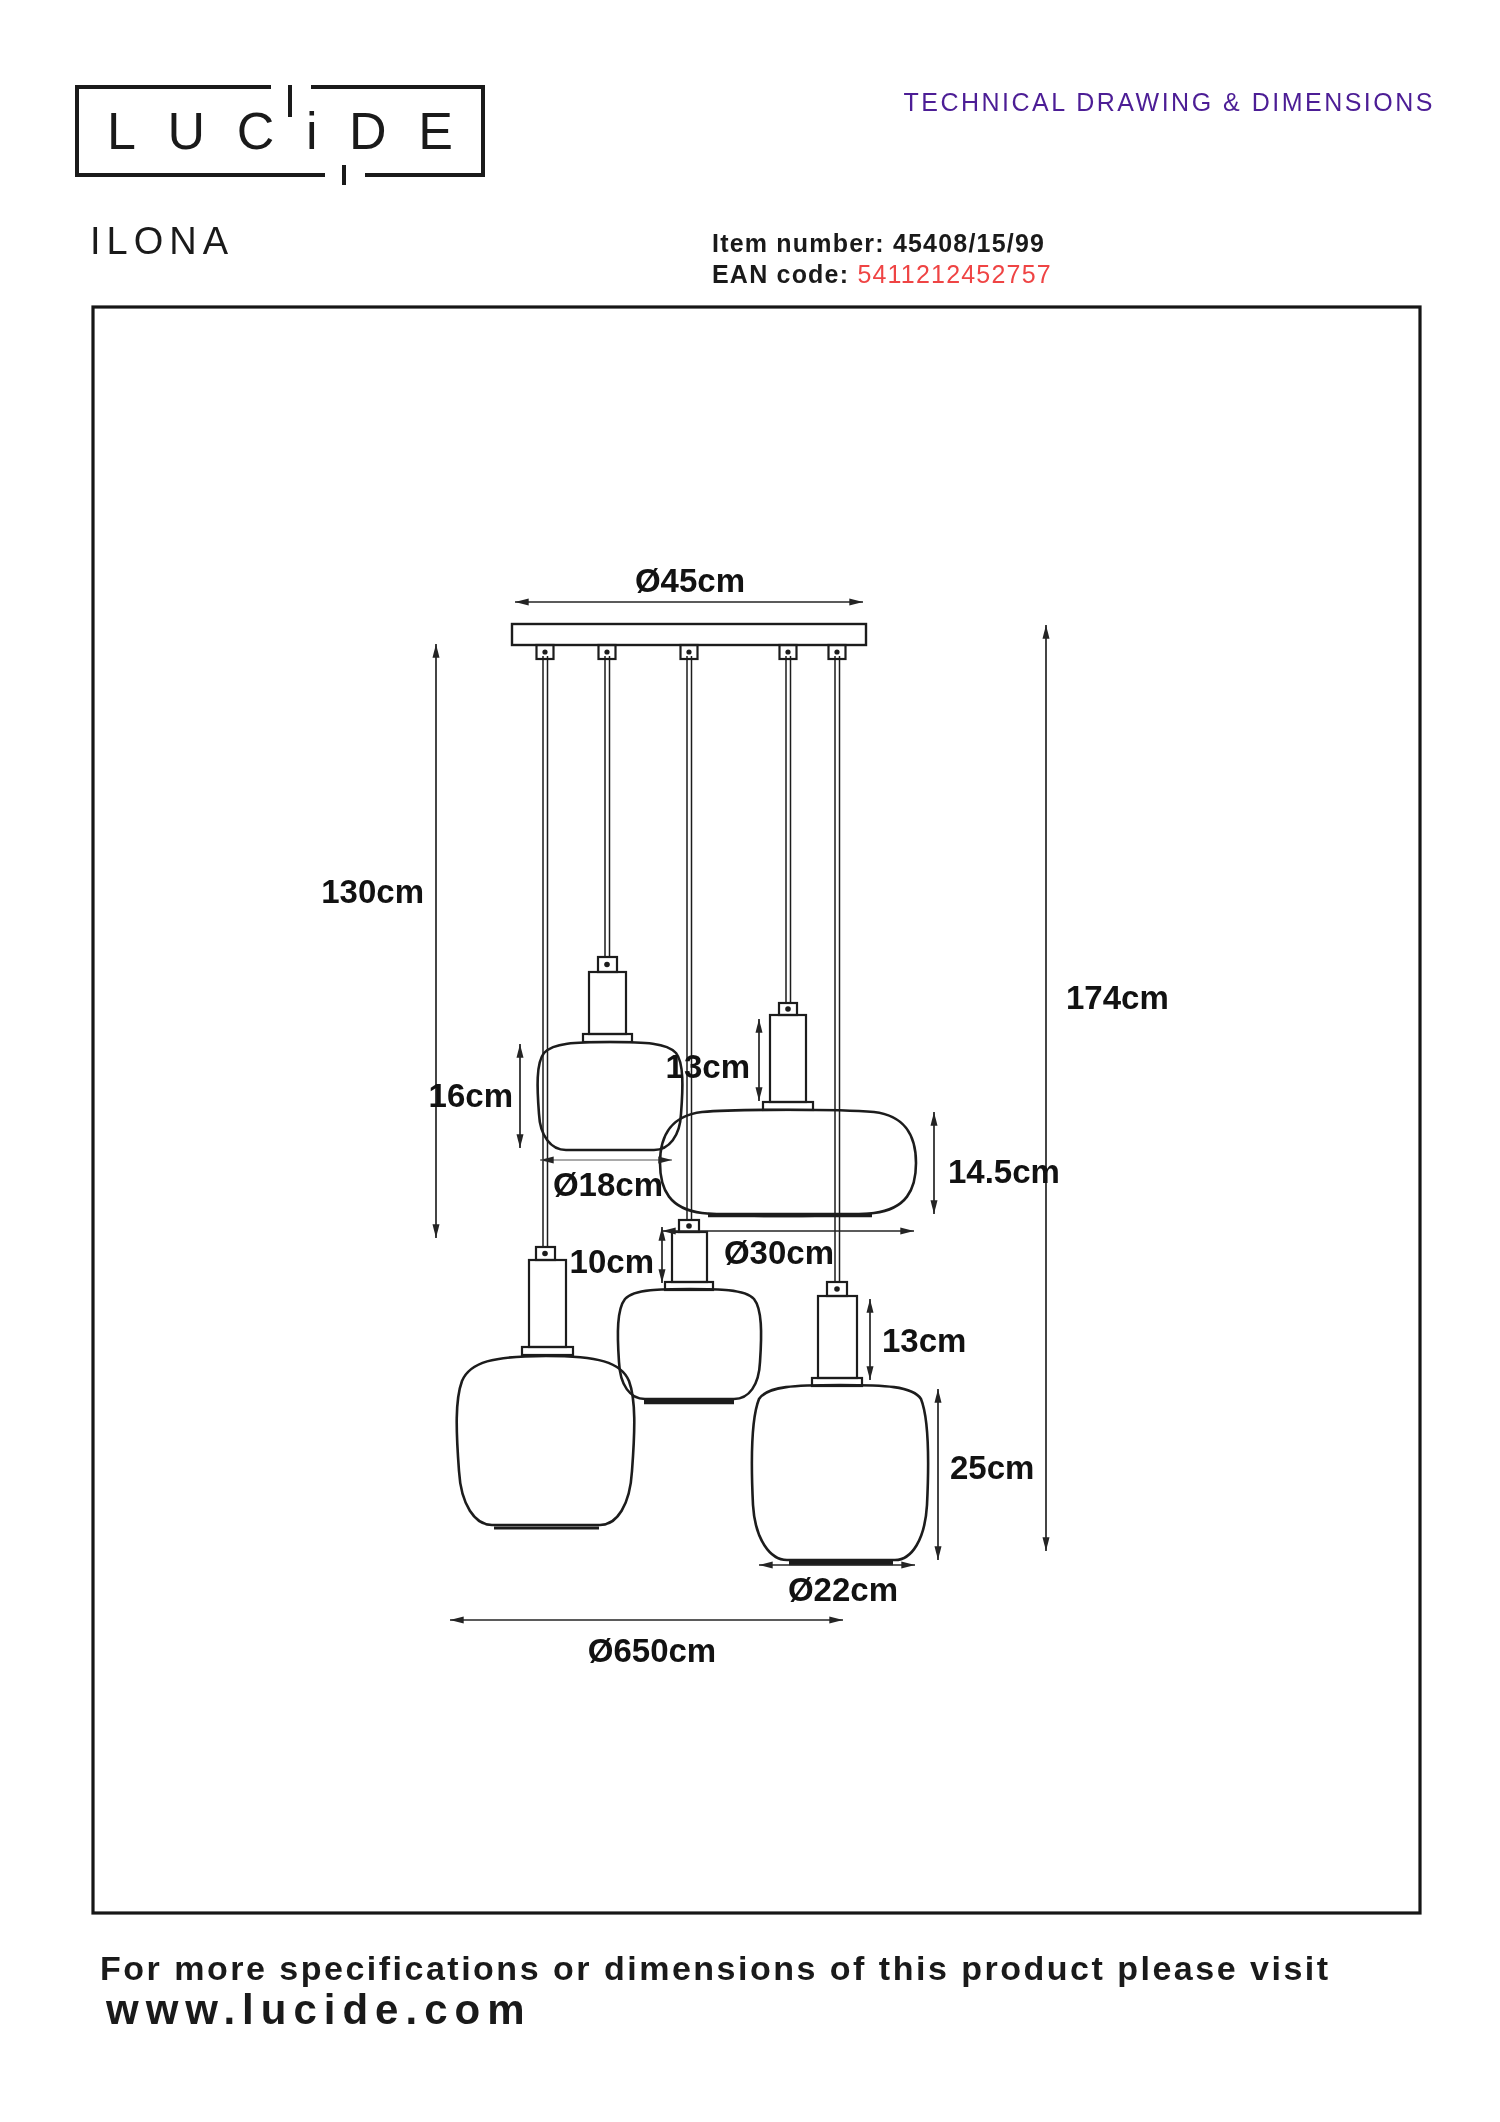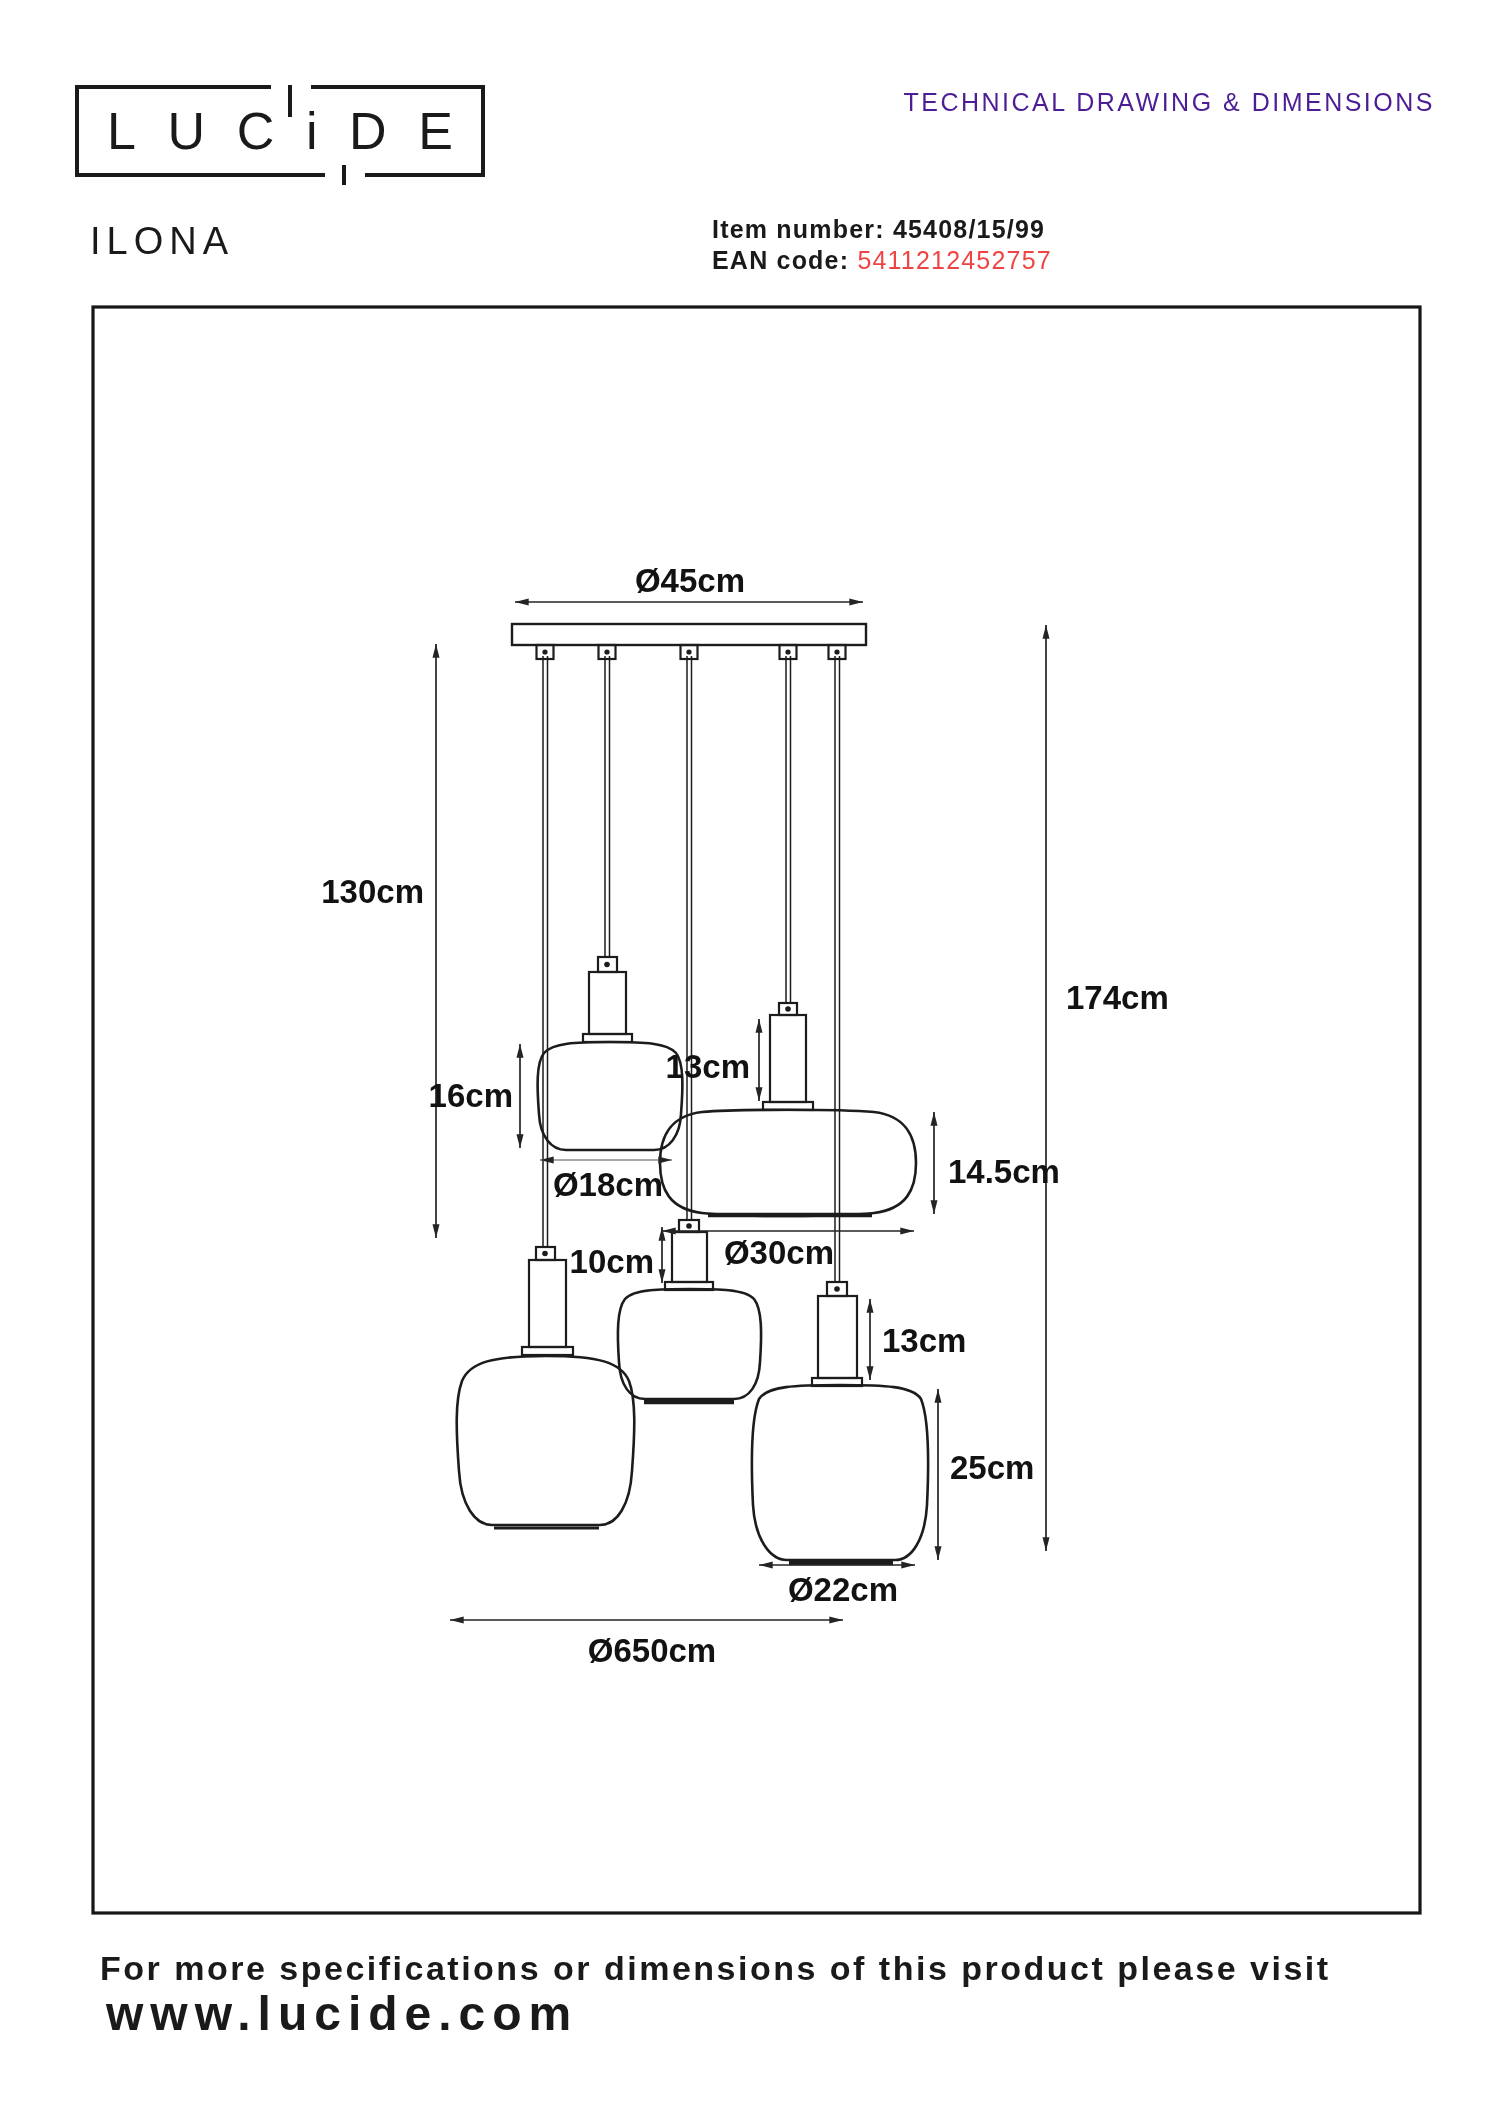--- a/index.html
+++ b/index.html
@@ -20,31 +20,31 @@
   .logo-bottom-gap{position:absolute;left:246px;bottom:-4px;width:40px;height:4px;background:#ffffff;}
   .logo-bottom-stem{position:absolute;left:263px;bottom:-12px;width:4px;height:20px;background:#1a1a1a;}
   .doc-title{
     position:absolute;right:65px;top:88px;font-size:25px;font-weight:300;
     letter-spacing:2.5px;color:#4c1d95;white-space:nowrap;
   }
   .product-name{
     position:absolute;left:90px;top:220px;font-size:38px;font-weight:normal;
     letter-spacing:6px;
   }
-  .item-block{position:absolute;left:712px;top:214px;font-size:25px;line-height:31px;}
+  .item-block{position:absolute;left:712px;top:228px;font-size:25px;line-height:31px;}
   .item-line{white-space:nowrap;letter-spacing:1.2px;}
   .b{font-weight:bold;}
   .ean-value{font-weight:normal;color:#ef4444;}
   
   .footer-note{
     position:absolute;left:100px;top:1949px;font-size:34px;font-weight:bold;
     letter-spacing:2.5px;white-space:nowrap;
   }
   .footer-site{
-    position:absolute;left:106px;top:1986px;font-size:48px;font-weight:bold;
+    position:absolute;left:106px;top:1986px;font-size:42px;font-weight:bold;
     letter-spacing:7px;white-space:nowrap;
   }
   
   svg.drawing{position:absolute;left:0;top:0;}
   .outline{fill:none;stroke:#1c1c1c;stroke-width:2.6;stroke-linejoin:round;}
   .socket{fill:none;stroke:#1c1c1c;stroke-width:2.2;}
   .cord{stroke:#1c1c1c;stroke-width:1.5;fill:none;}
   .band{stroke:#1c1c1c;fill:none;}
   .dot{fill:#1c1c1c;stroke:none;}
   .dim{stroke:#242424;stroke-width:1.7;fill:none;}

